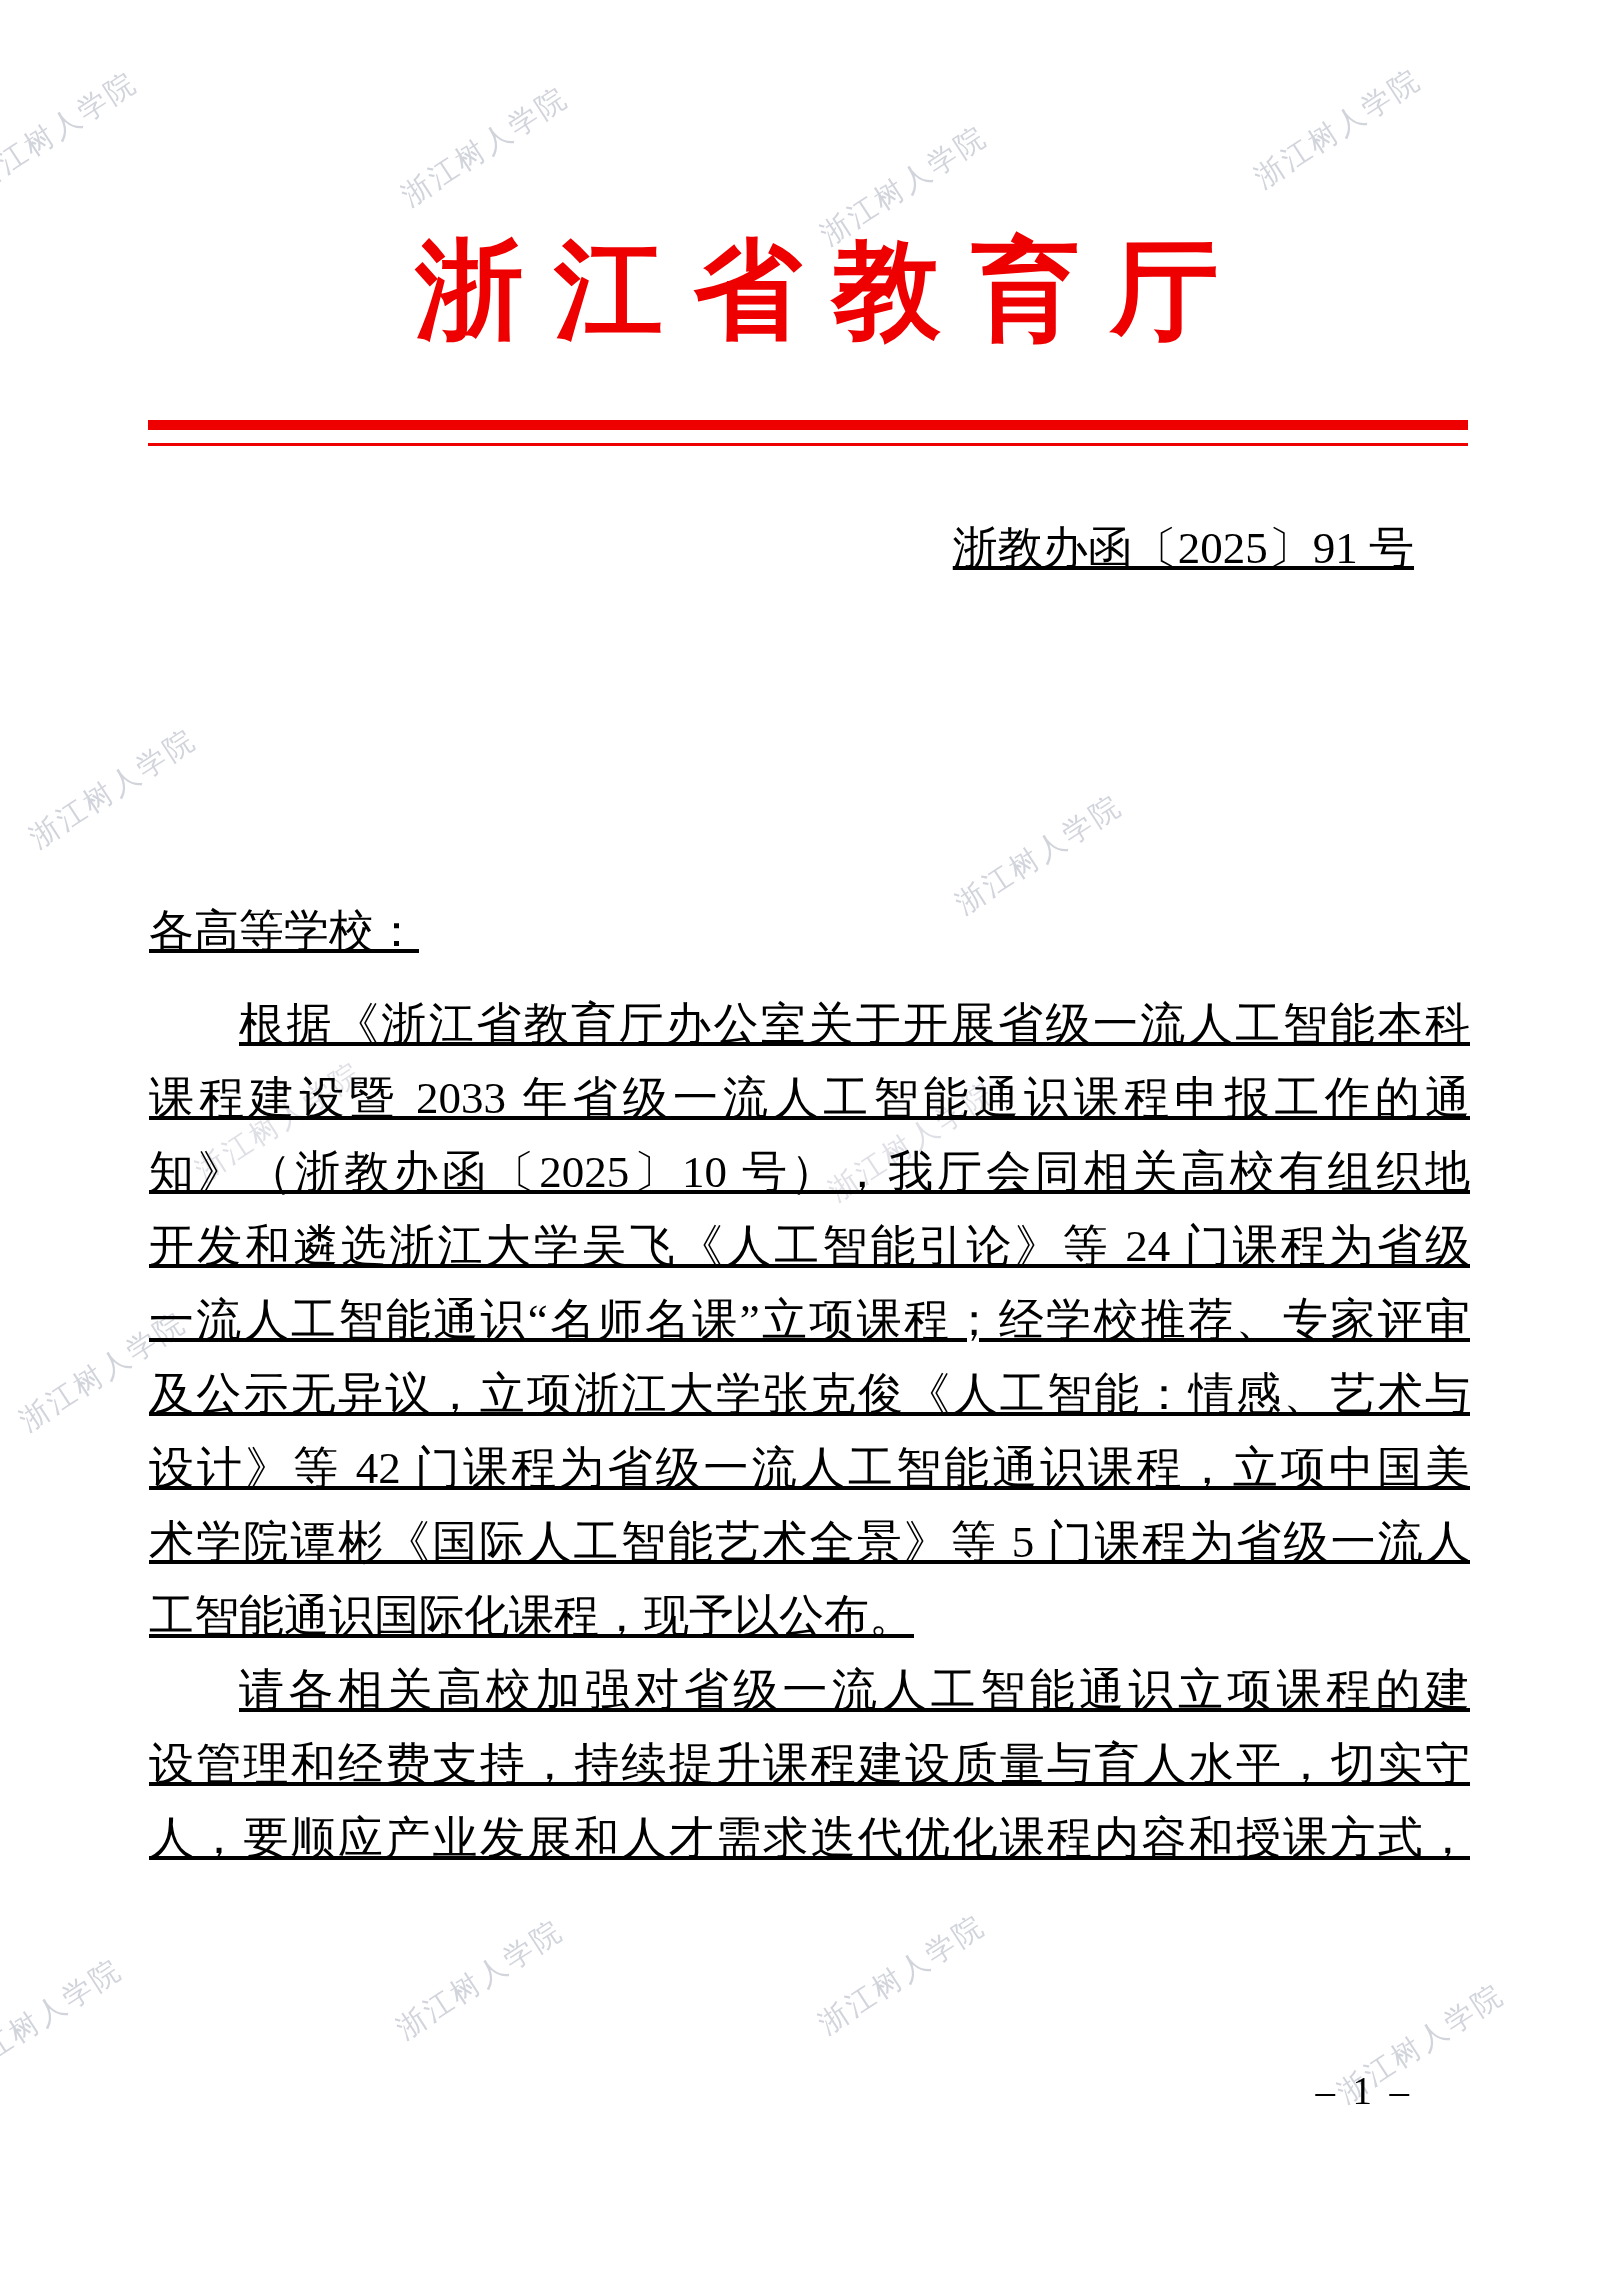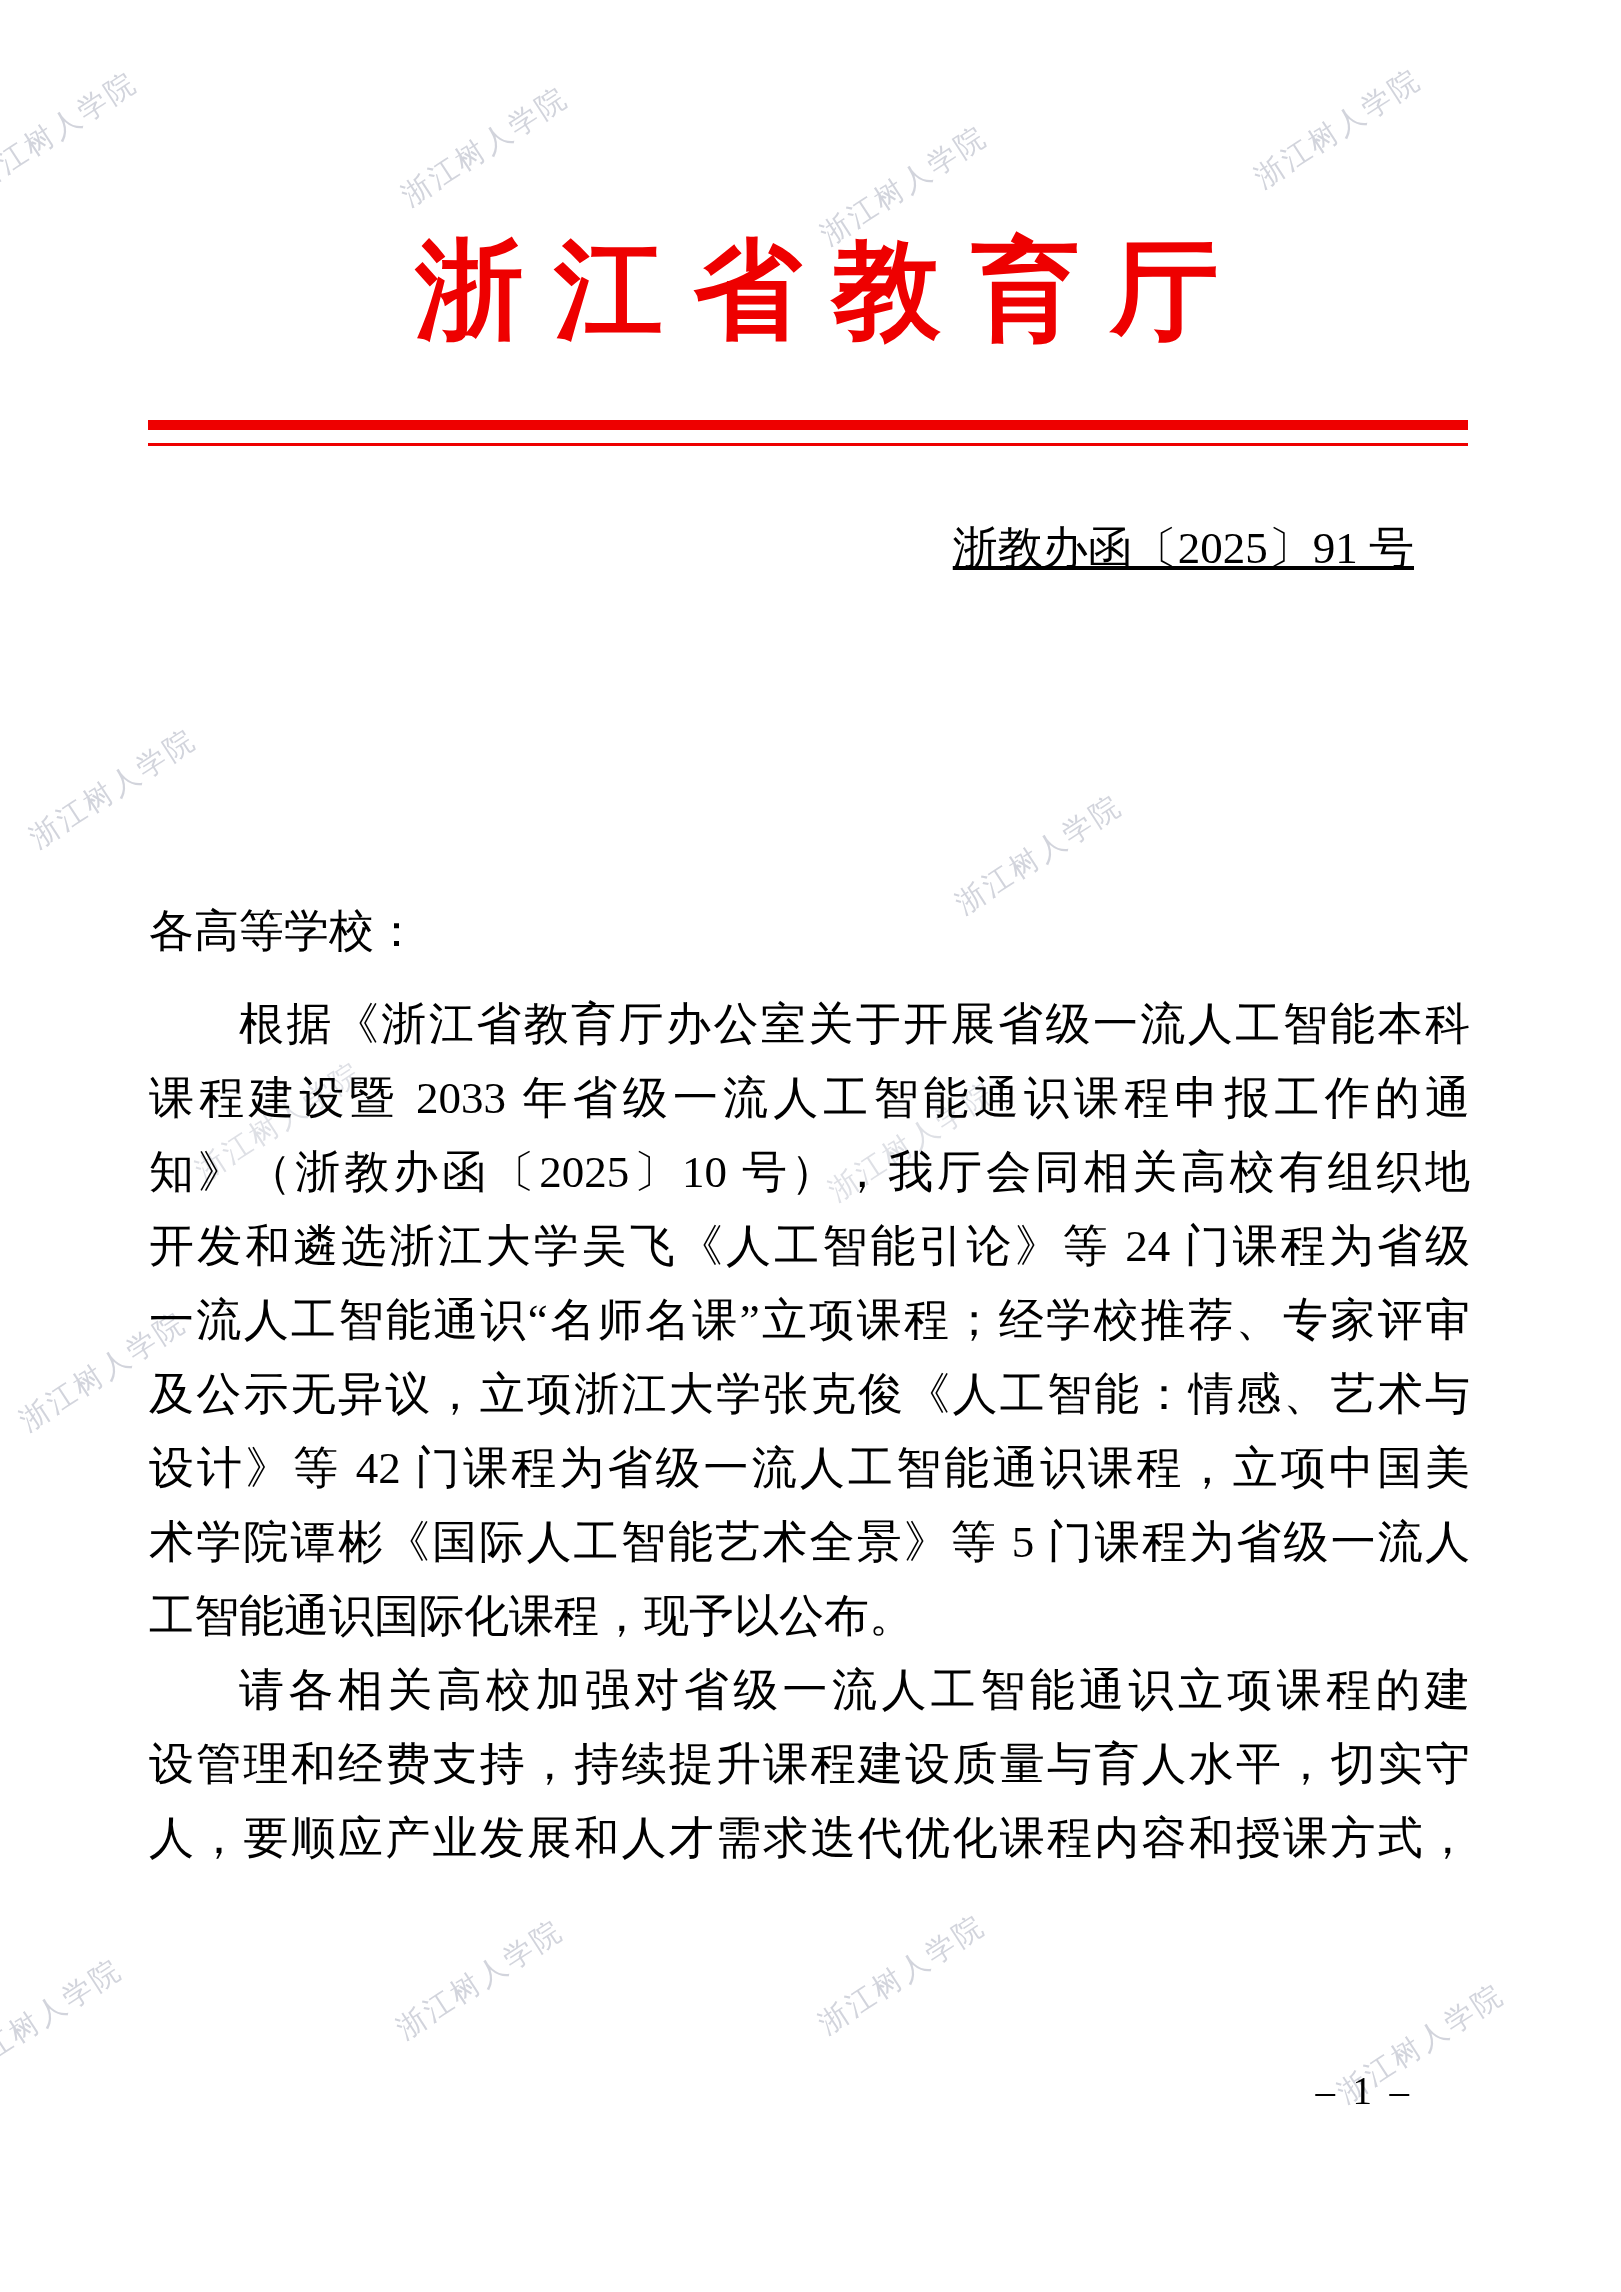--- a/index.html
+++ b/index.html
@@ -50,21 +50,21 @@
     position:absolute;left:0;right:0;top:650px;
     text-align:center;
     font-weight:700;
     font-size:55px;line-height:82px;
   }
   
   .doc-body{
     position:absolute;left:149px;top:894px;width:1321px;
     font-size:45px;
   }
-  .line{line-height:74px;white-space:normal;}
+  .line{line-height:74px;white-space:normal;text-decoration:underline;}
   .salutation{line-height:75px;margin-bottom:17.6px;}
   .j{text-align:justify;text-align-last:justify;}
   .ind{text-indent:90px;}
   
   .page-num{
     position:absolute;right:208px;top:2068px;
     font-size:39px;line-height:45px;letter-spacing:3.9px;
     white-space:nowrap;
   }
 </style>

